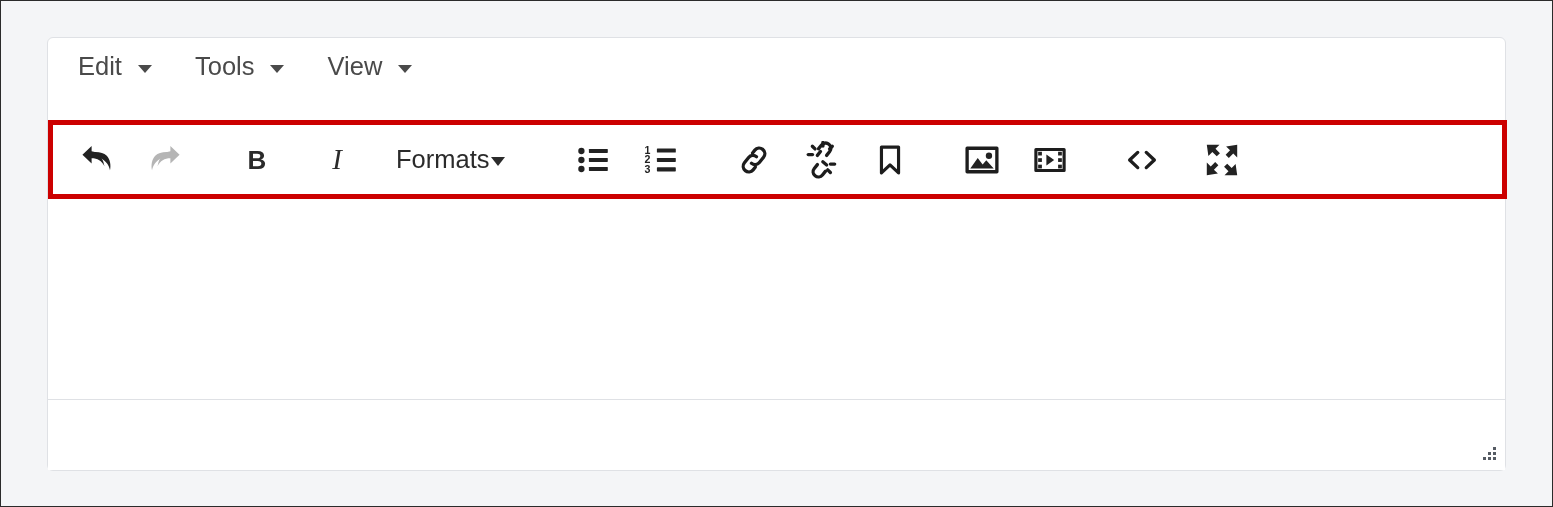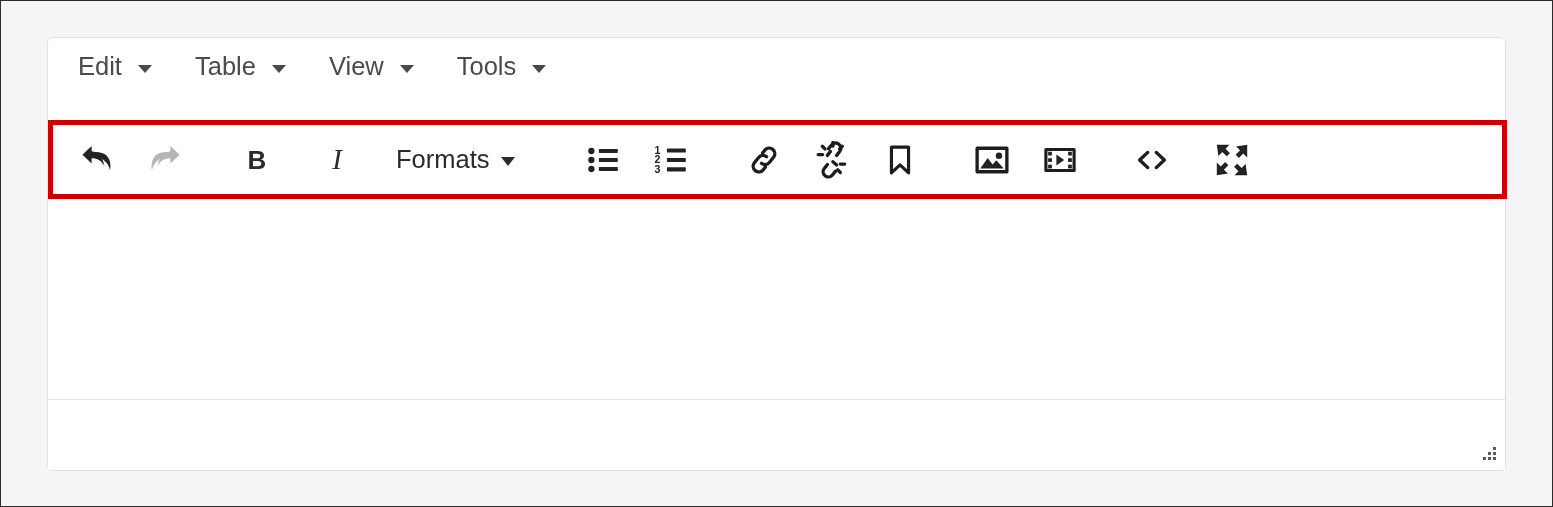--- a/index.html
+++ b/index.html
@@ -99,21 +99,21 @@
     font-size: 26px;
     color: #2b2b2b;
     font-weight: 700;
     line-height: 1;
   }
   .tool-label.italic { font-weight: 400; font-style: italic; font-family: "Liberation Serif", serif; font-size: 29px;}
 
   .formats-btn {
     display: flex;
     align-items: center;
-    gap: 11px;
+    gap: 1px;
     padding: 6px 10px;
     margin: 0 14px 0 22px;
     cursor: pointer;
     border-radius: 3px;
     white-space: nowrap;
   }
   .formats-btn .txt { font-size: 25.5px; color: #2b2b2b; line-height: 1; }
   .formats-btn .caret {
     border-top-color: #2b2b2b;
     border-left-width: 7px;
@@ -166,29 +166,25 @@
 <body>
 
 <div id="editor-shell">
 
   <div id="menubar">
     <div class="menu-item">
       <span>Edit</span>
       <span class="caret"></span>
     </div>
     <div class="menu-item">
-      <span>Table</span>
+      <span>Tools</span>
       <span class="caret"></span>
     </div>
     <div class="menu-item">
       <span>View</span>
-      <span class="caret"></span>
-    </div>
-    <div class="menu-item">
-      <span>Tools</span>
       <span class="caret"></span>
     </div>
   </div>
 
   <div id="toolbar-highlight">
     <div id="toolbar">
 
       <div class="tool-btn">
         <span>
           <svg width="38" height="38" viewBox="0 0 24 24">

